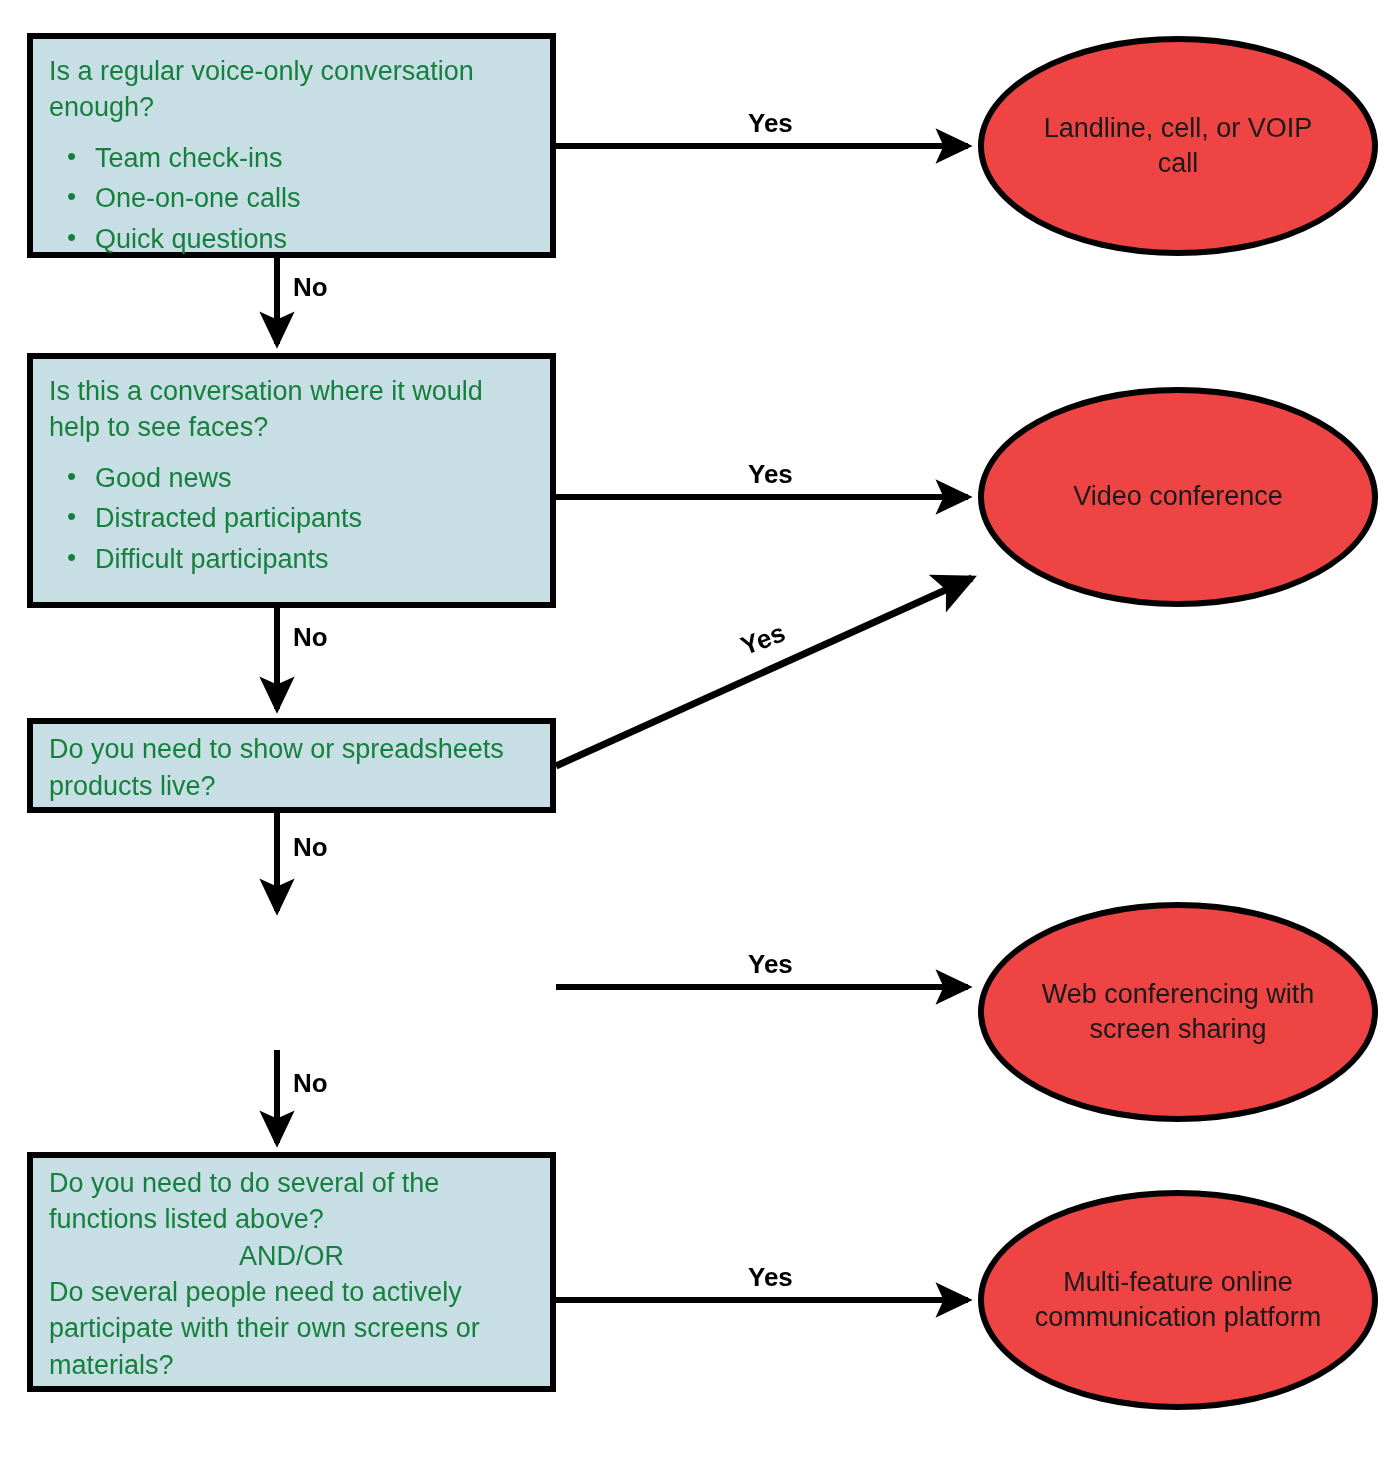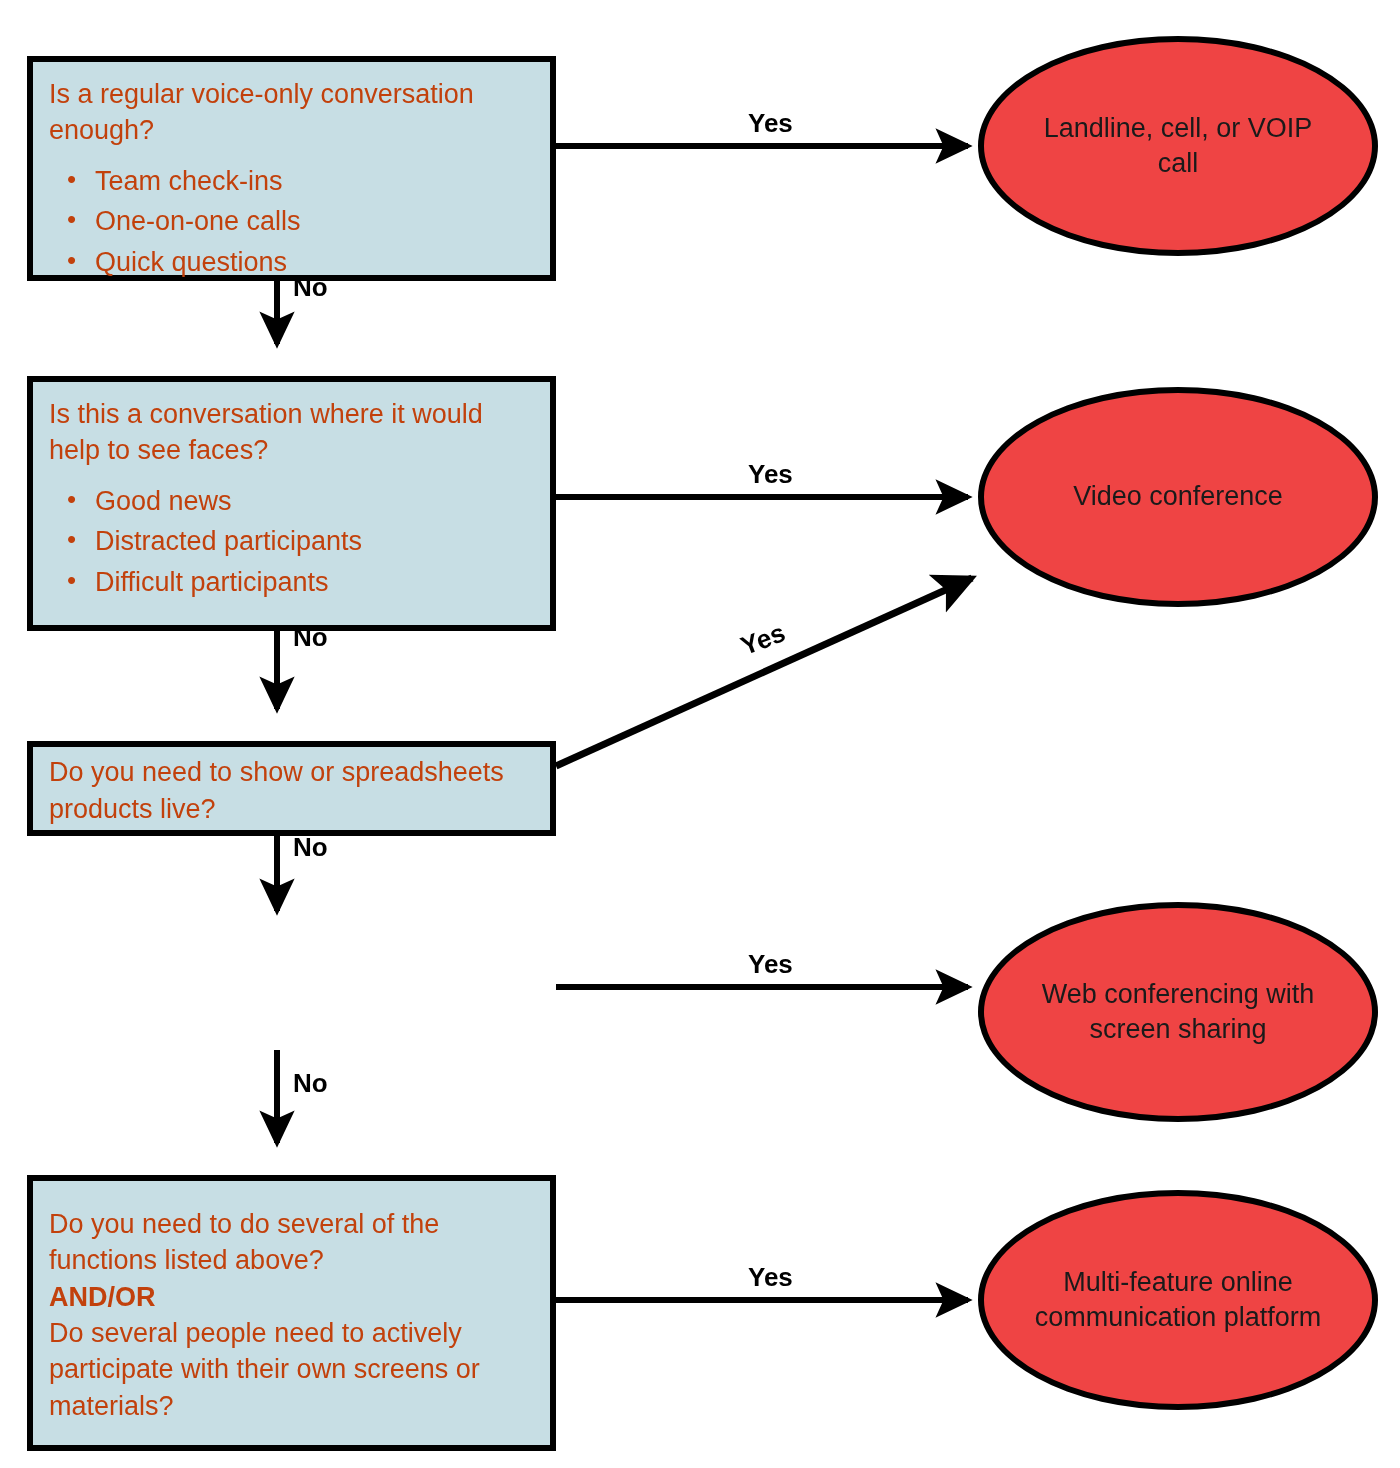--- a/index.html
+++ b/index.html
@@ -22,25 +22,24 @@
     left: 0;
     top: 0;
     width: 1400px;
     height: 1468px;
   }
   .node-box {
     position: absolute;
     box-sizing: border-box;
     background: #c7dee4;
     border: 6px solid #000000;
-    color: #c2410c;
+    color: #15803d;
     font-size: 27px;
     line-height: 1.35;
     padding: 14px 16px 10px 16px;
-    margin-top: 23px;
   }
   .node-box p {
     margin: 0 0 0 0;
   }
   .node-box ul {
     margin: 14px 0 0 0;
     padding: 0 0 0 46px;
     list-style: none;
   }
   .node-box li {
@@ -48,22 +47,22 @@
     margin: 0 0 4px 0;
   }
   .node-box li::before {
     content: "\2022";
     position: absolute;
     left: -28px;
     top: -1px;
     font-size: 26px;
   }
   .andor {
+    text-align: center;
     margin: 22px 0 22px 0;
-    font-weight: bold;
   }
   .terminal-ellipse {
     position: absolute;
     box-sizing: border-box;
     background: #ef4444;
     border: 6px solid #000000;
     border-radius: 50%;
     display: flex;
     align-items: center;
     justify-content: center;
@@ -138,21 +137,21 @@
       <li>Difficult participants</li>
     </ul>
   </div>
 
   <div class="node-box" style="left:27px; top:718px; width:529px; height:95px; display:flex; flex-direction:column; justify-content:center;">
     <p>Do you need to show or spreadsheets</p>
     <p>products live?</p>
   </div>
 
 
-  <div class="node-box" style="left:27px; top:1152px; width:529px; height:276px; display:flex; flex-direction:column; justify-content:center;">
+  <div class="node-box" style="left:27px; top:1152px; width:529px; height:240px; display:flex; flex-direction:column; justify-content:center;">
     <p>Do you need to do several of the</p>
     <p>functions listed above?</p>
     <p class="andor">AND/OR</p>
     <p>Do several people need to actively</p>
     <p>participate with their own screens or</p>
     <p>materials?</p>
   </div>
 
   <div class="terminal-ellipse" style="left:978px; top:36px; width:400px; height:220px;">
     <span>Landline, cell, or VOIP call</span>

